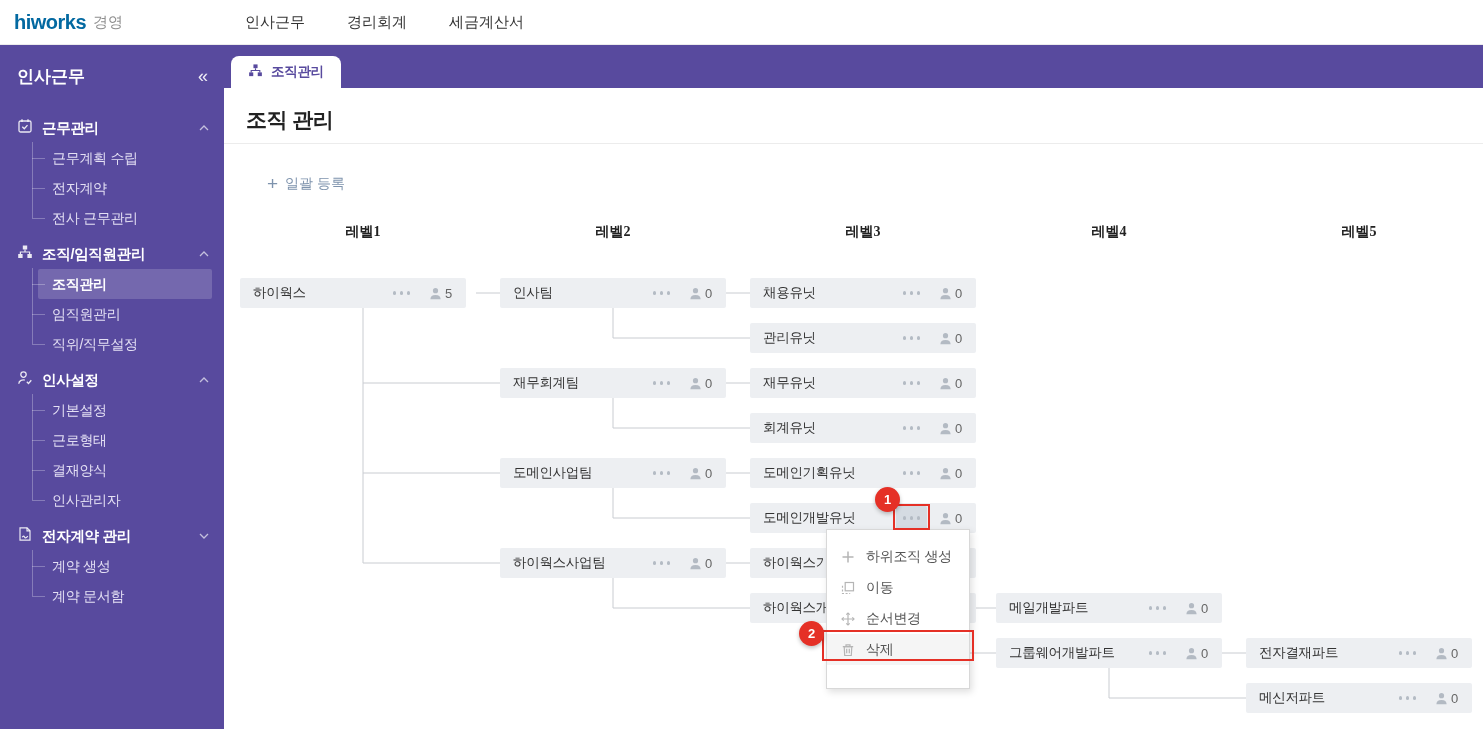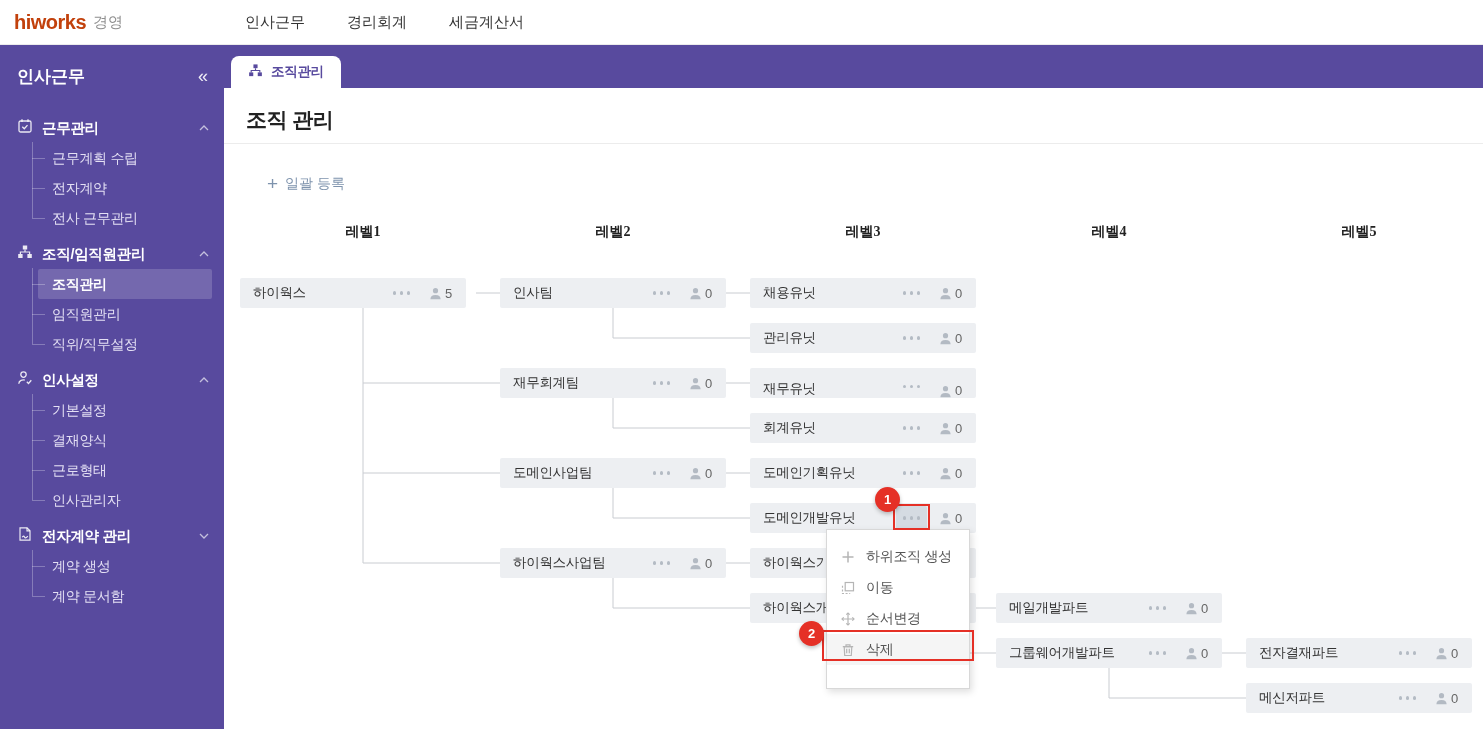--- a/index.html
+++ b/index.html
@@ -4,21 +4,21 @@
 <style>
   * { box-sizing: border-box; }
   html,body { margin:0; padding:0; }
   body {
     width:1483px; height:729px; position:relative; overflow:hidden;
     background:#fff; font-family:"Liberation Sans","DejaVu Sans",sans-serif;
   }
   
   .topbar { position:absolute; left:0; top:0; width:1483px; height:45px; background:#fff; border-bottom:1px solid #ececec; z-index:5; }
   .logo { position:absolute; left:14px; top:0; height:44px; display:flex; align-items:center; cursor:pointer; }
-  .logo-main { font-size:20px; font-weight:bold; color:#c2410c; letter-spacing:-0.5px; }
+  .logo-main { font-size:20px; font-weight:bold; color:#0369a1; letter-spacing:-0.5px; }
   .logo-suffix { font-size:15px; color:#8f8f8f; margin-left:7px; }
   .topnav { position:absolute; left:245px; top:0; height:44px; display:flex; align-items:center; gap:42px; }
   .topnav-item { font-size:15px; color:#333; cursor:pointer; white-space:nowrap; }
   
   .sidebar { position:absolute; left:0; top:45px; width:224px; height:684px; background:#584a9e; color:#fff; z-index:6; }
   .side-header { height:62px; display:flex; align-items:center; justify-content:space-between; padding:0 16px 0 17px; }
   .side-title { font-size:17px; font-weight:bold; }
   .collapse-btn { font-size:18px; color:rgba(255,255,255,.9); cursor:pointer; line-height:1; }
   .section { margin-top:6px; }
   .sec-head { height:30px; display:flex; align-items:center; padding:0 15px 0 17px; gap:9px; cursor:pointer; }
@@ -154,24 +154,24 @@
             <svg width="10" height="6" viewBox="0 0 10 6" fill="none" stroke="rgba(255,255,255,.65)" stroke-width="1.3">
               <path d="M1 5 L5 1 L9 5"></path>
             </svg>
           </span>
         </div>
         <ul class="subs">
           <li class="sub">
             <span>기본설정</span>
           </li>
           <li class="sub">
+            <span>근로형태</span>
+          </li>
+          <li class="sub">
             <span>결재양식</span>
-          </li>
-          <li class="sub">
-            <span>근로형태</span>
           </li>
           <li class="sub">
             <span>인사관리자</span>
           </li>
         </ul>
       </div>
       <div class="section">
         <div class="sec-head">
           <span><svg width="16" height="16" viewBox="0 0 16 16" fill="none" stroke="rgba(255,255,255,.88)" stroke-width="1.2">
               <path d="M3 1.8 h7 l3 3 v9.4 H3 z"></path>
@@ -322,21 +322,21 @@
         <i></i>
       </span>
       <span style="display:flex">
         <svg width="13" height="13" viewBox="0 0 13 13">
           <circle cx="6.5" cy="3.7" r="2.6" fill="#b3bac3"></circle>
           <path d="M1.4 12.3 q0-4.3 5.1-4.3 t5.1 4.3 z" fill="#b3bac3"></path>
         </svg>
       </span>
       <span class="n-count">0</span>
     </div>
-    <div class="node" style="left: 750px; top: 368px; align-items: flex-end;">
+    <div class="node" style="left: 750px; top: 368px;">
       <span class="n-label">재무유닛</span>
       <span class="n-dots">
         <i></i>
         <i></i>
         <i></i>
       </span>
       <span style="display:flex">
         <svg width="13" height="13" viewBox="0 0 13 13">
           <circle cx="6.5" cy="3.7" r="2.6" fill="#b3bac3"></circle>
           <path d="M1.4 12.3 q0-4.3 5.1-4.3 t5.1 4.3 z" fill="#b3bac3"></path>

